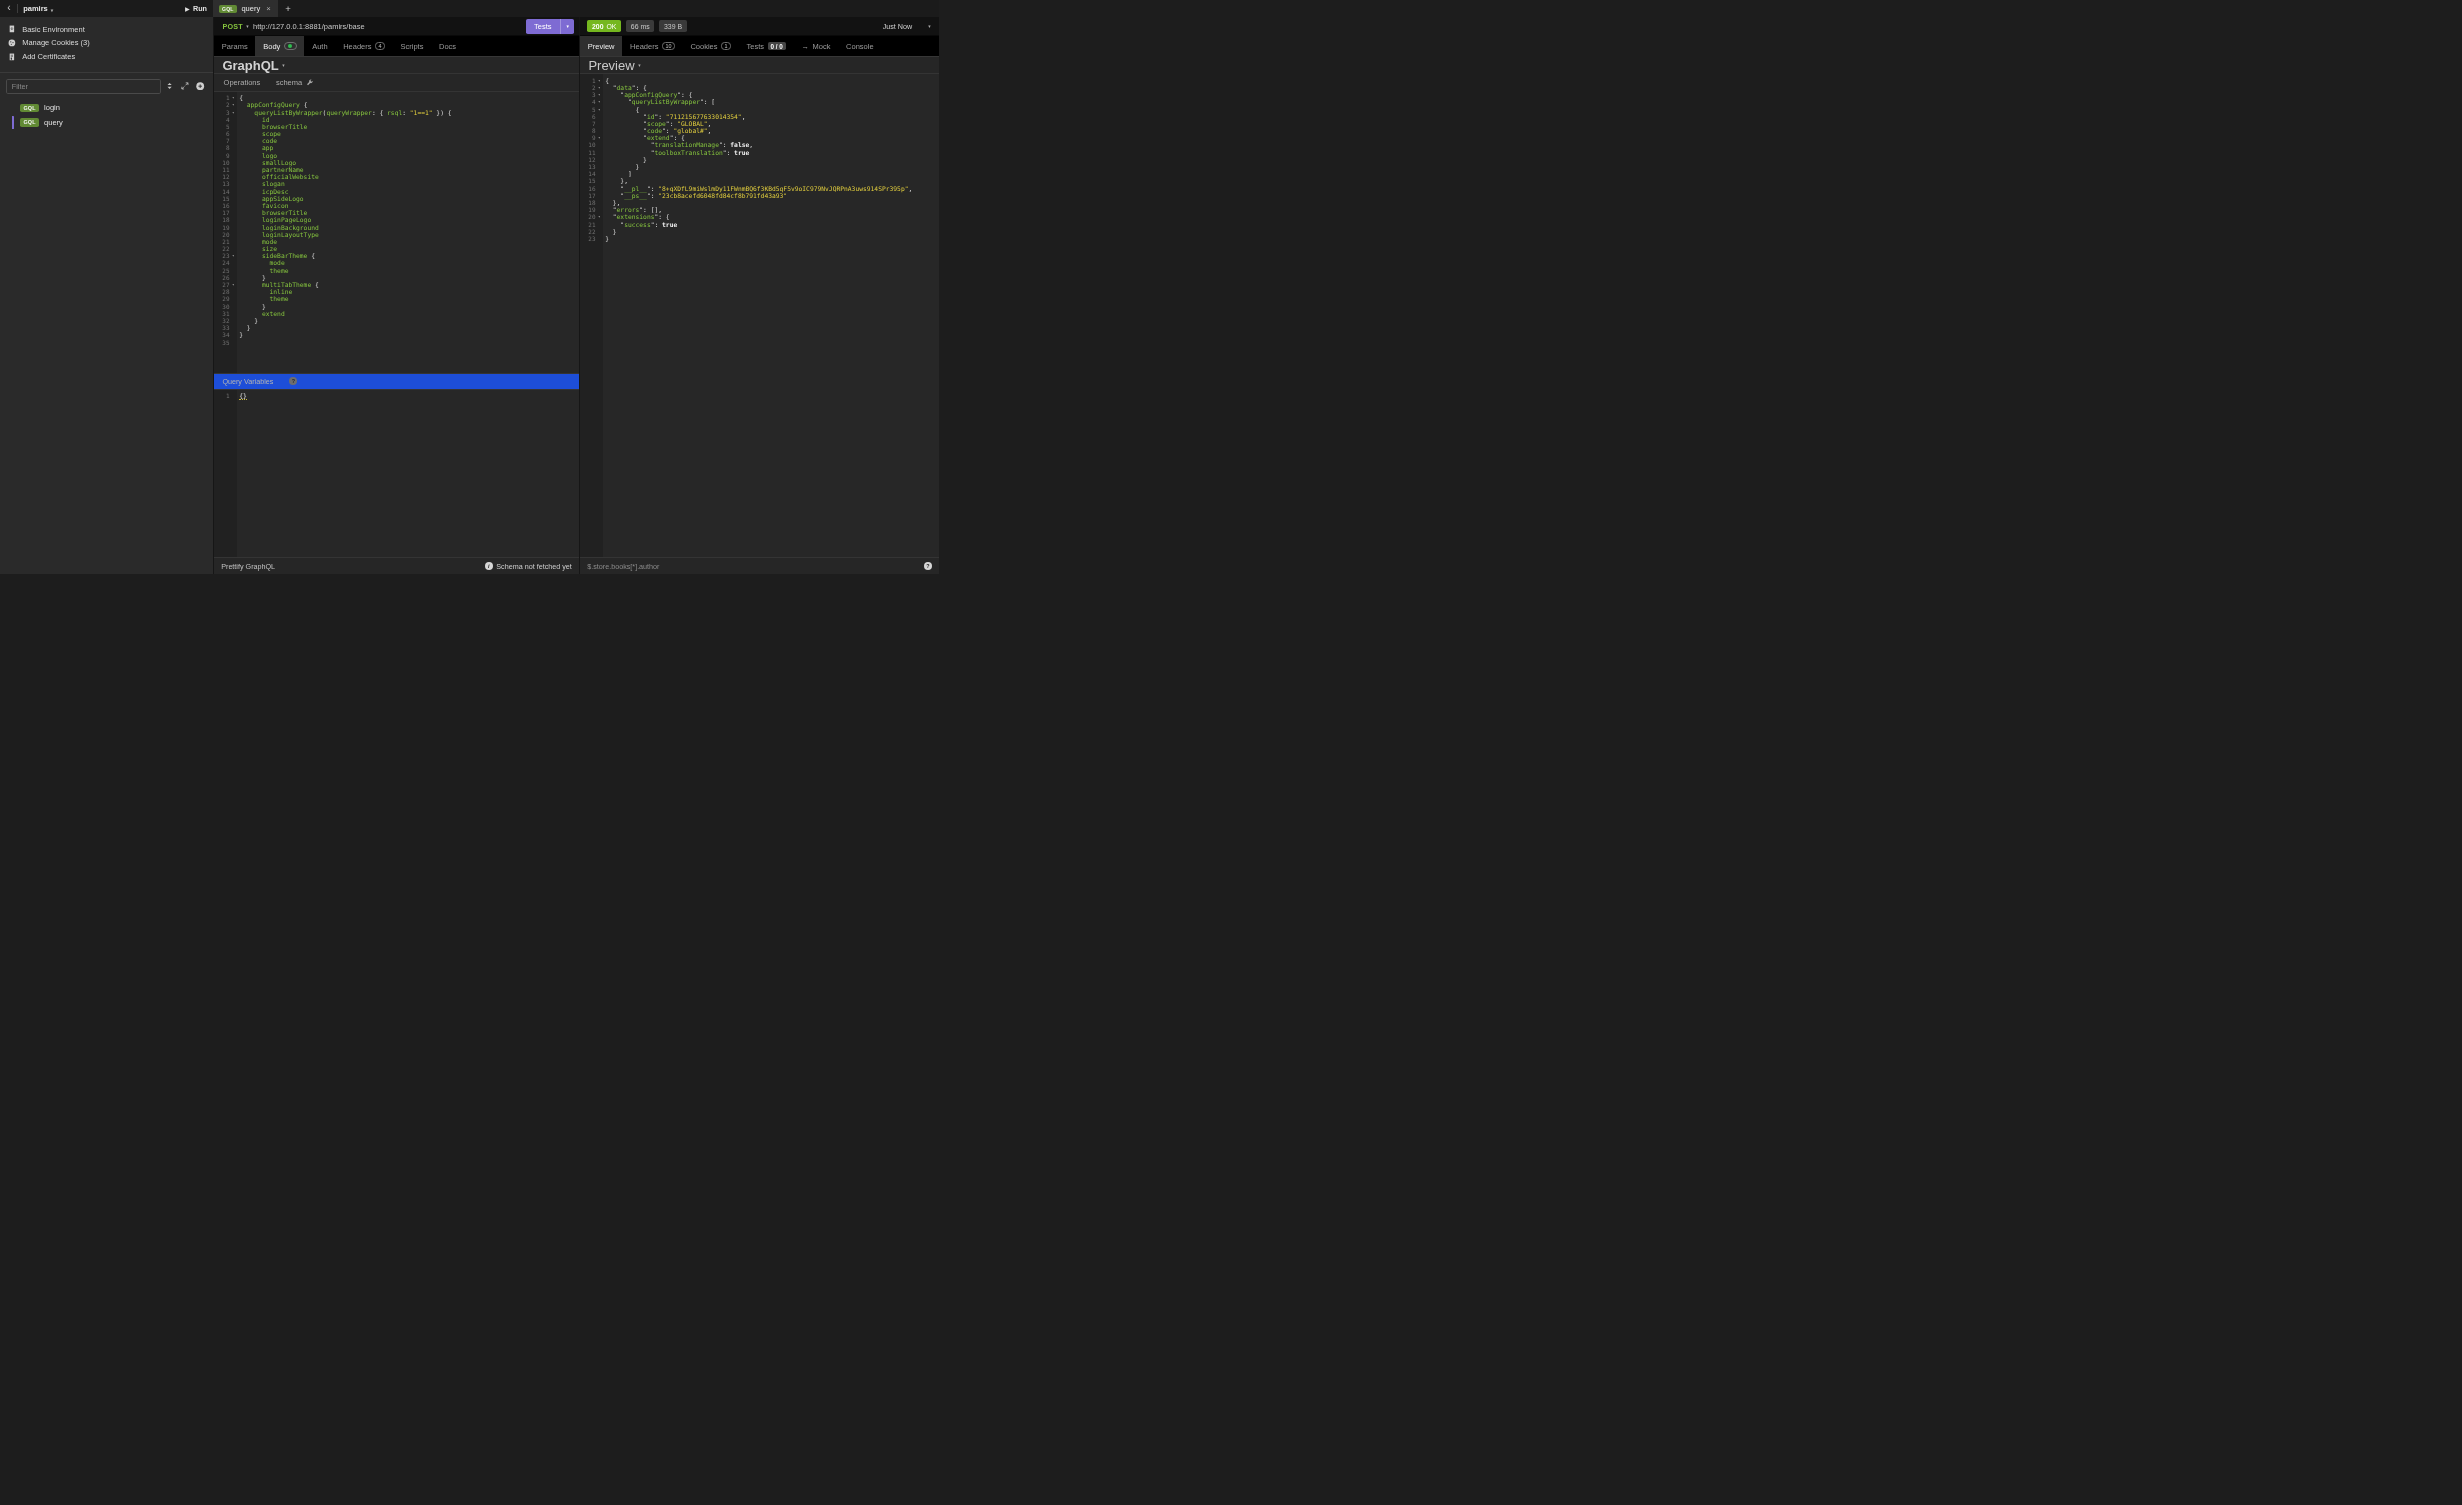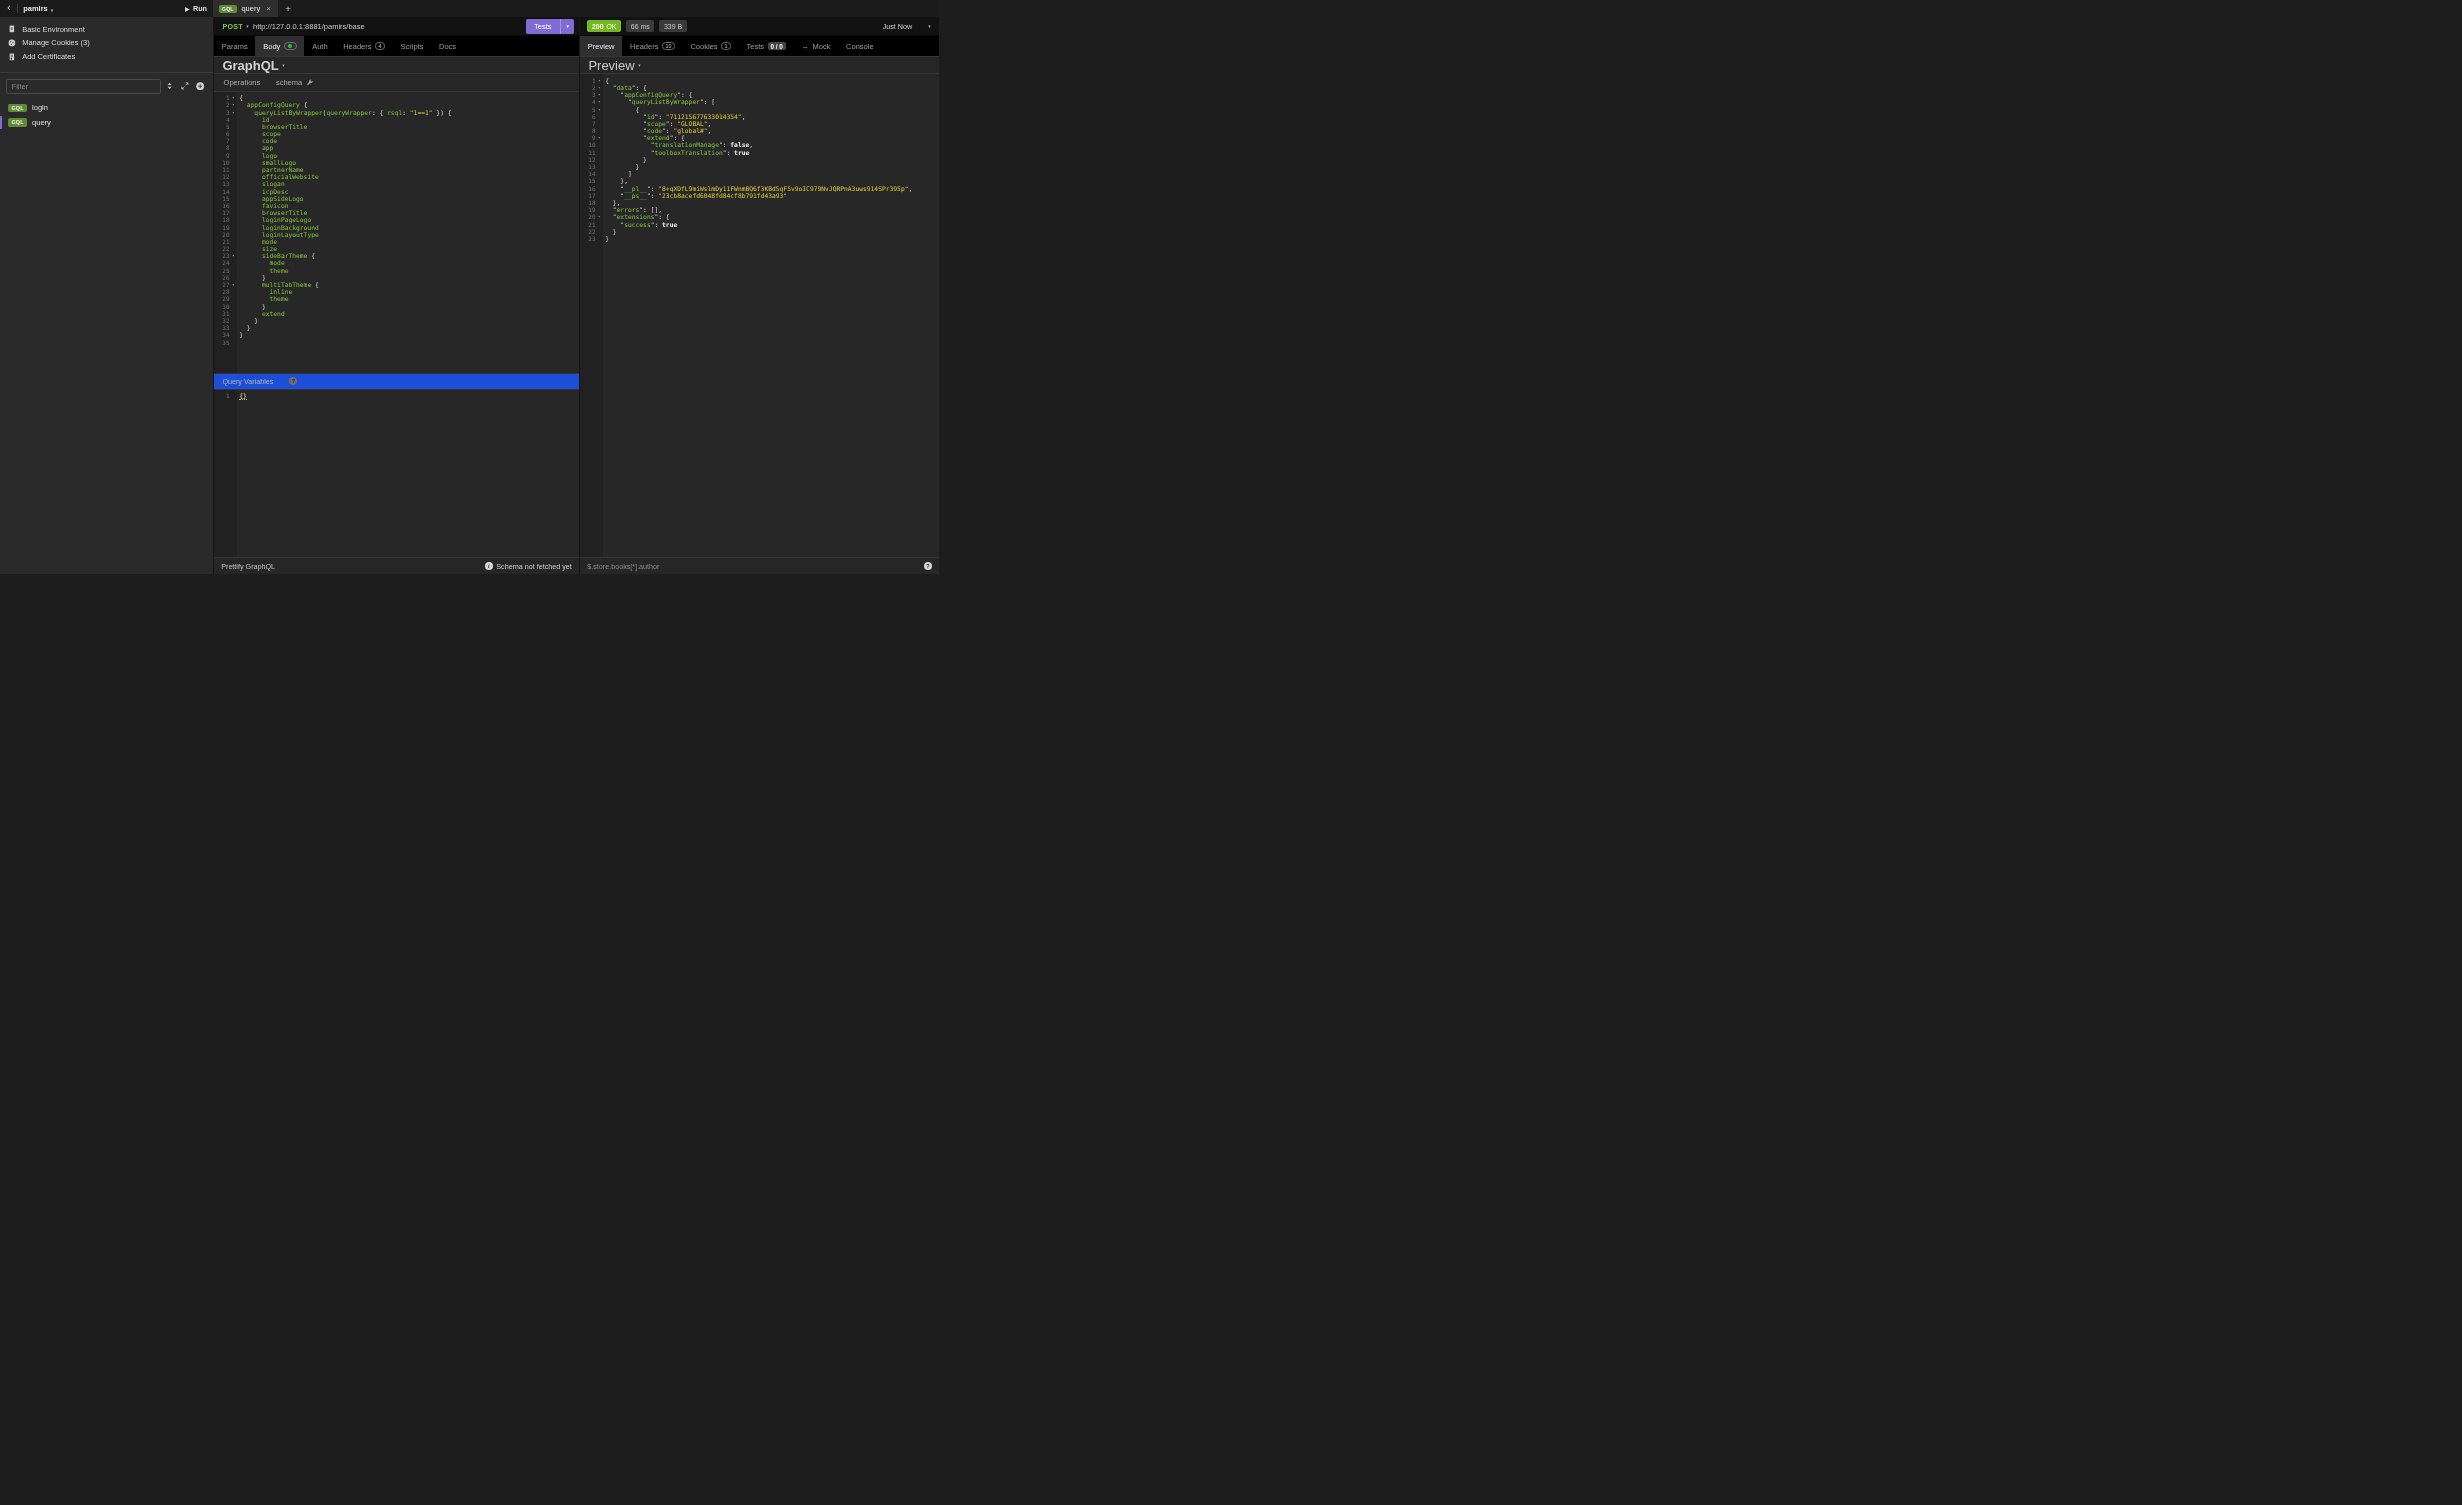--- a/index.html
+++ b/index.html
@@ -32,21 +32,21 @@
   
   .side-menu { padding:4.8px 0 6px; }
   .side-item { height:13.8px; display:flex; align-items:center; gap:6px; padding:0 8.4px; color:#d9d9d9; font-size:7.5px; cursor:pointer; }
   .side-item svg { flex:none; }
   .side-divider { height:0.6px; background:#3a3a3a; margin:2.4px 0 0; }
   .filter-row { display:flex; align-items:center; gap:2.4px; padding:6px 6px 3.6px 6px; }
   .filter-input { flex:1; height:15px; background:transparent; border:0.6px solid #4a4a4a; border-radius:1.8px; color:#d8d8d8; font-size:7.2px; padding:0 4.8px; outline:none; font-family:"Liberation Sans",sans-serif; }
   .filter-input::placeholder { color:#8a8a8a; }
   .icon-btn { width:13px; height:13px; display:flex; align-items:center; justify-content:center; cursor:pointer; }
   .req-list { padding-top:3.6px; }
-  .req-item { height:14.4px; display:flex; align-items:center; gap:5.4px; padding:0 8.4px; color:#e0e0e0; font-size:7.5px; position:relative; cursor:pointer; }
+  .req-item { height:14.4px; display:flex; align-items:center; gap:5.4px; padding:0 8.4px; color:#e0e0e0; font-size:7.5px; position:relative; cursor:pointer;margin-left:12px; }
   .req-item .gql-badge { font-size:5.4px; }
   .sel-bar { position:absolute; left:0; top:0.6px; bottom:0.6px; width:1.8px; background:#7e6bd3; border-radius:0 0.6px 0.6px 0; }
 
   
   .dark-row { height:19px; flex:none; background:#121212; display:flex; align-items:center; border-bottom:0.6px solid #090909; }
   .tabs-row { height:21px; flex:none; background:#000000; display:flex; align-items:stretch; border-bottom:0.6px solid #363636; }
   .ptab { display:flex; align-items:center; gap:3.6px; padding:0 7.8px; color:#9c9c9c; font-size:7.5px; cursor:pointer; }
   .ptab.active { background:#2f2f2f; color:#ededed; }
   .count-pill { border:0.6px solid #6f6f6f; border-radius:3.6px; font-size:5.4px; color:#c3c3c3; padding:0 2.4px; height:7.8px; line-height:7.2px; }
   .dot-pill { border:0.6px solid #6f6f6f; border-radius:4.8px; width:12.6px; height:7.8px; display:inline-flex; align-items:center; justify-content:center; }

